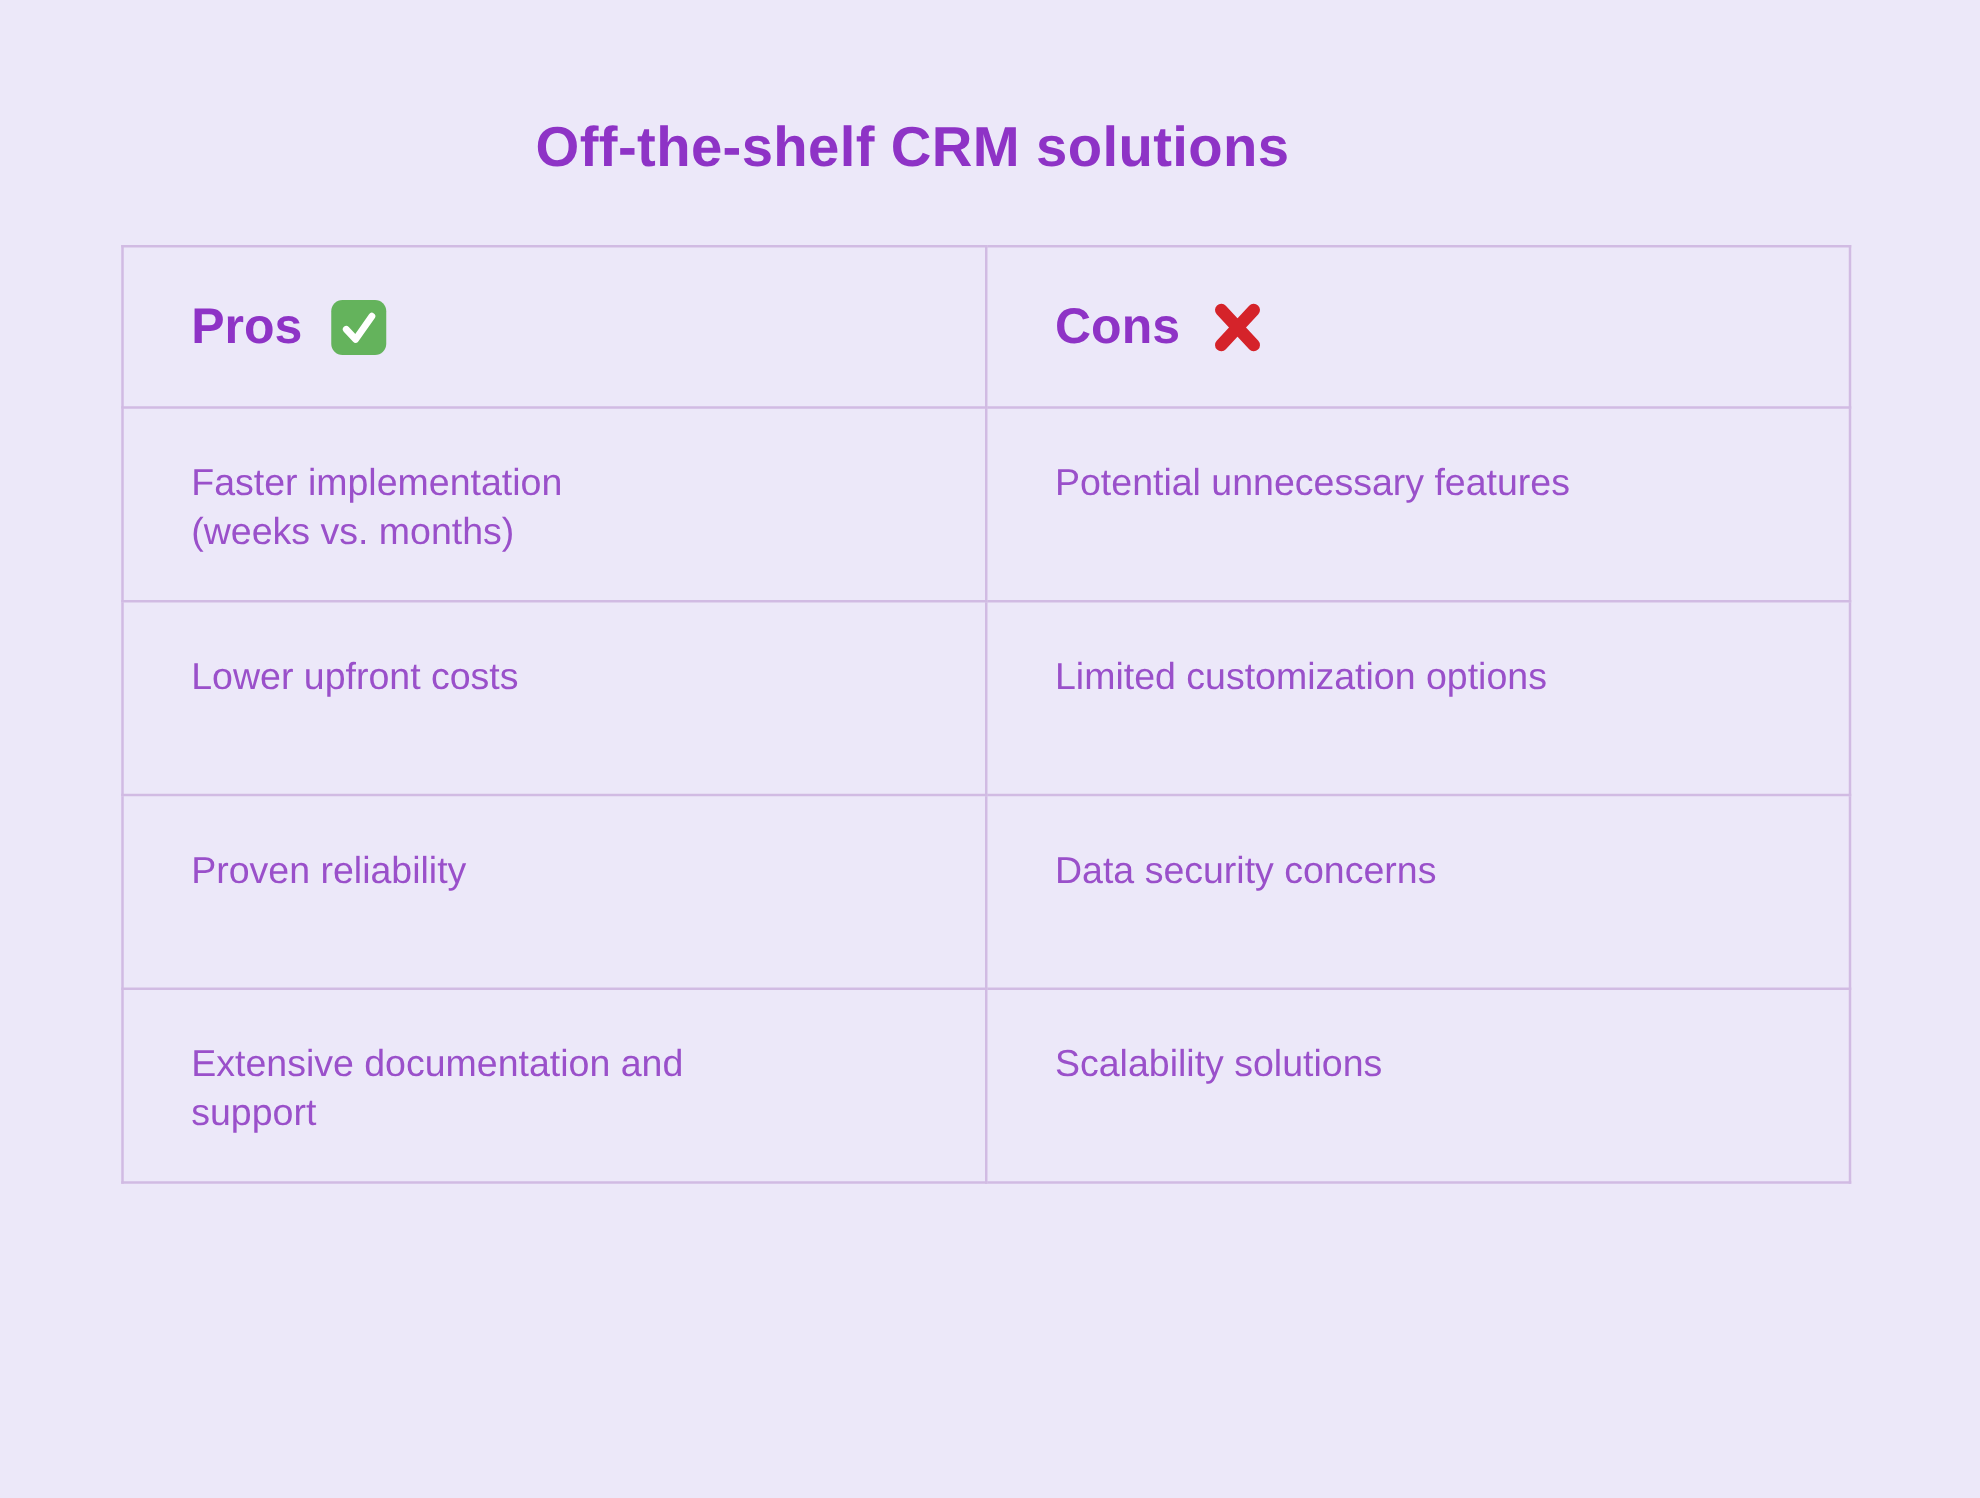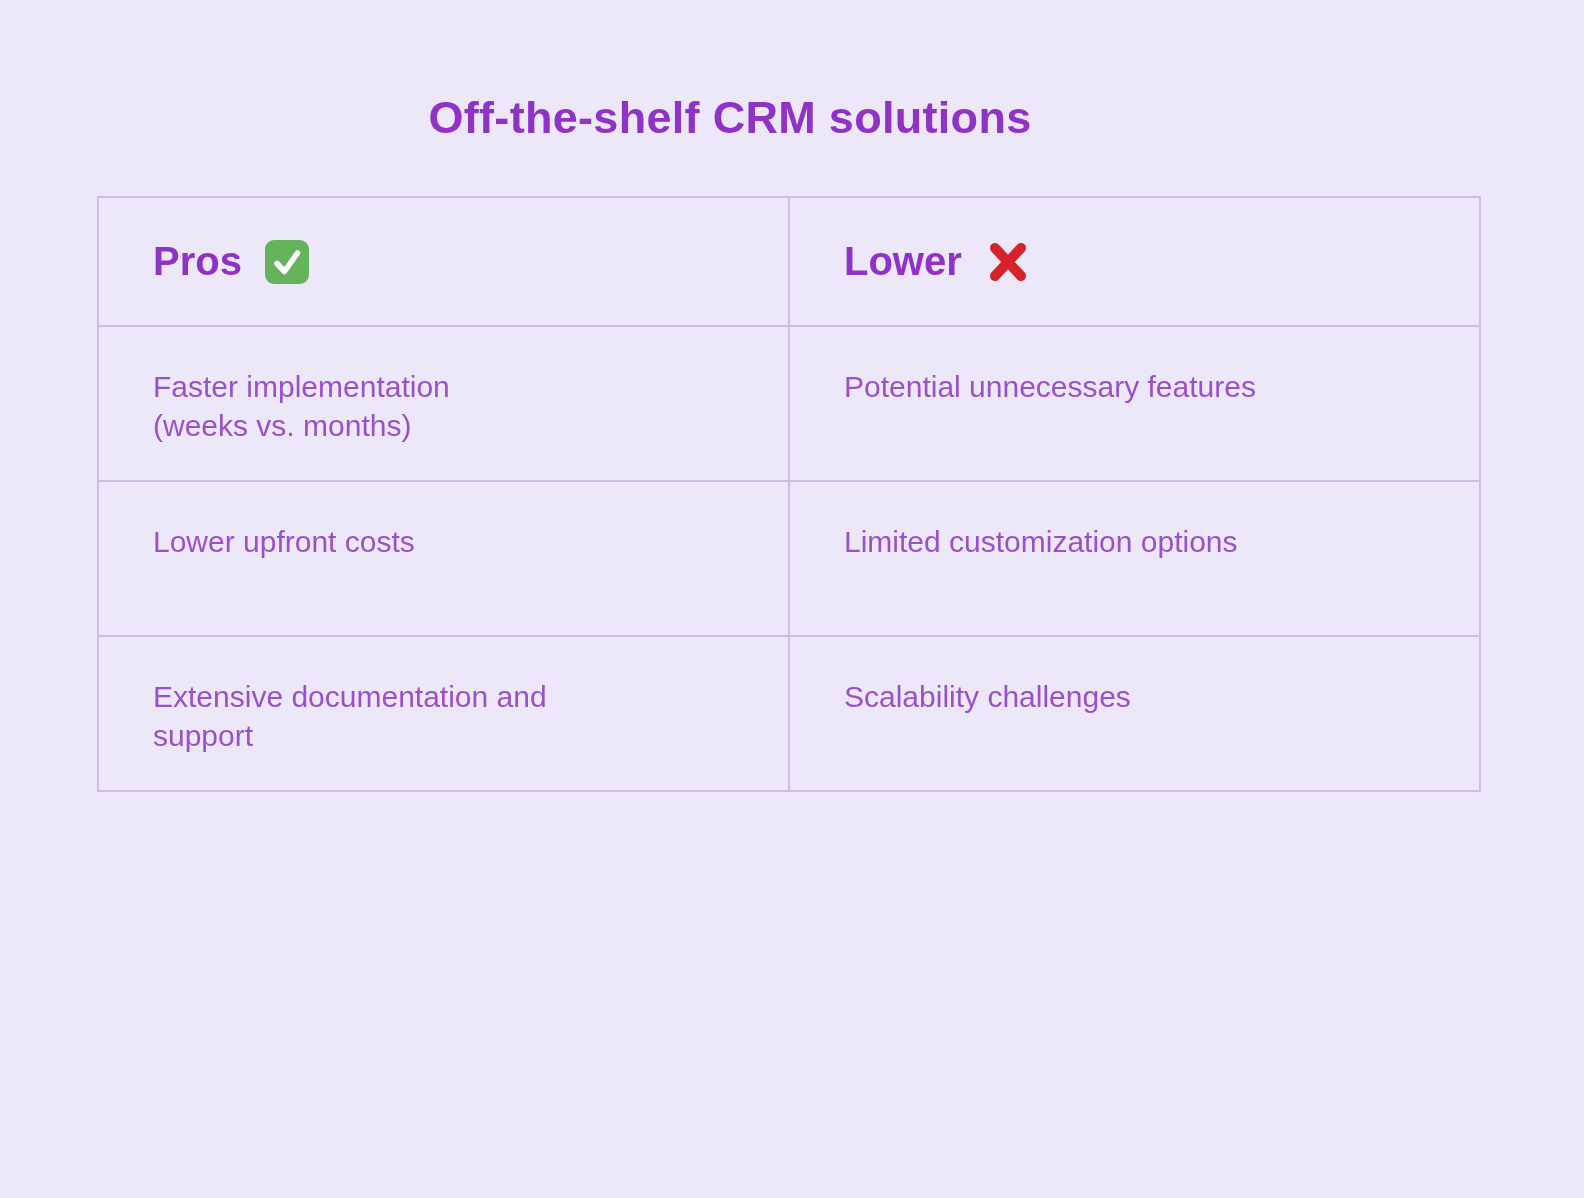--- a/index.html
+++ b/index.html
@@ -87,41 +87,45 @@
             <span class="icon">
               <svg width="46" height="46" viewBox="0 0 46 46" aria-hidden="true">
                 <rect x="1" y="1" width="44" height="44" rx="9" fill="#64B35C"></rect>
                 <path d="M13 24.5 L20.5 32.5 L33.5 14" fill="none" stroke="#FFFFFF" stroke-width="5.5" stroke-linecap="round" stroke-linejoin="round"></path>
               </svg>
             </span>
           </span>
         </th>
         <th>
           <span class="th-inner">
-            <span>Lower</span>
+            <span>Cons</span>
             <span class="icon">
               <svg width="48" height="48" viewBox="0 0 48 48" aria-hidden="true">
                 <path d="M11 10 L37 38 M37 10 L11 38" fill="none" stroke="#D5232A" stroke-width="10" stroke-linecap="round"></path>
               </svg>
             </span>
           </span>
         </th>
       </tr>
     </thead>
     <tbody>
       <tr>
         <td>Faster implementation
 (weeks vs. months)</td>
         <td>Potential unnecessary features</td>
       </tr>
       <tr>
         <td>Lower upfront costs</td>
         <td>Limited customization options</td>
       </tr>
       <tr>
+        <td>Proven reliability</td>
+        <td>Data security concerns</td>
+      </tr>
+      <tr>
         <td>Extensive documentation and
 support</td>
-        <td>Scalability challenges</td>
+        <td>Scalability solutions</td>
       </tr>
     </tbody>
   </table>
 
 </div>
 
 </body></html>

